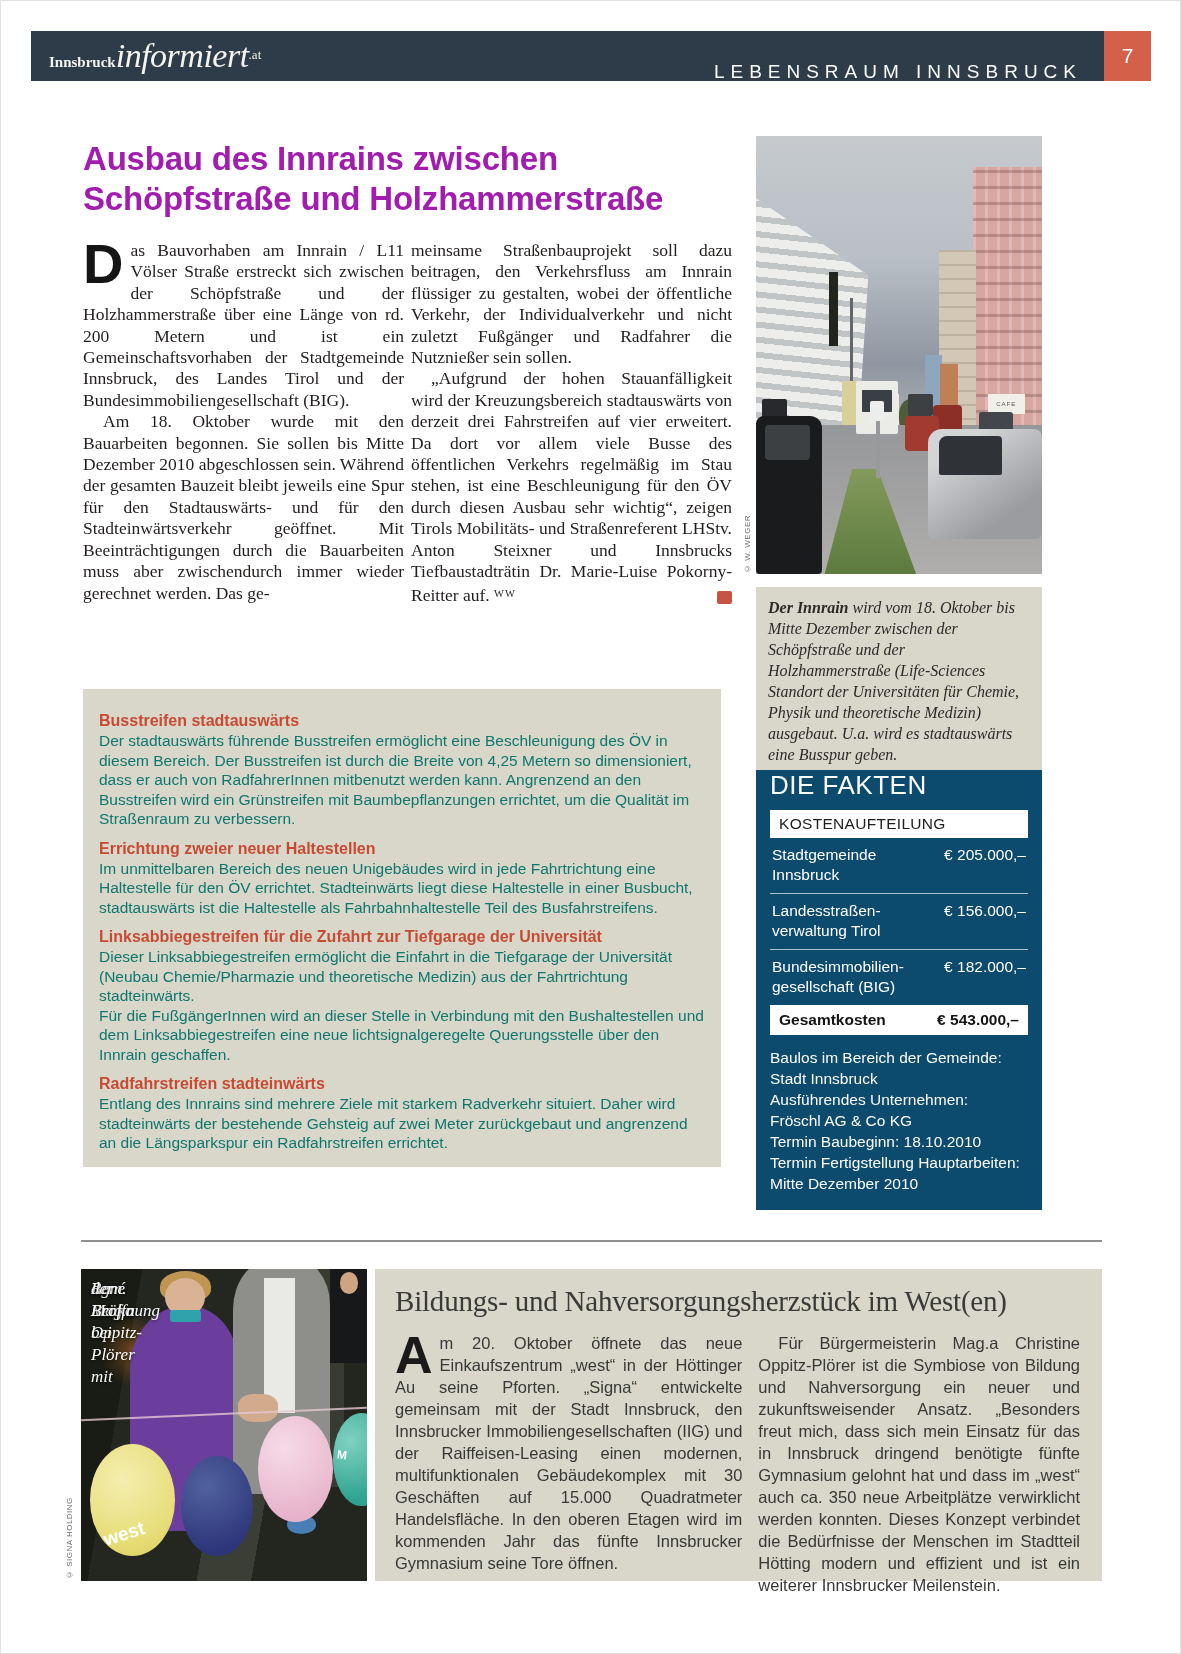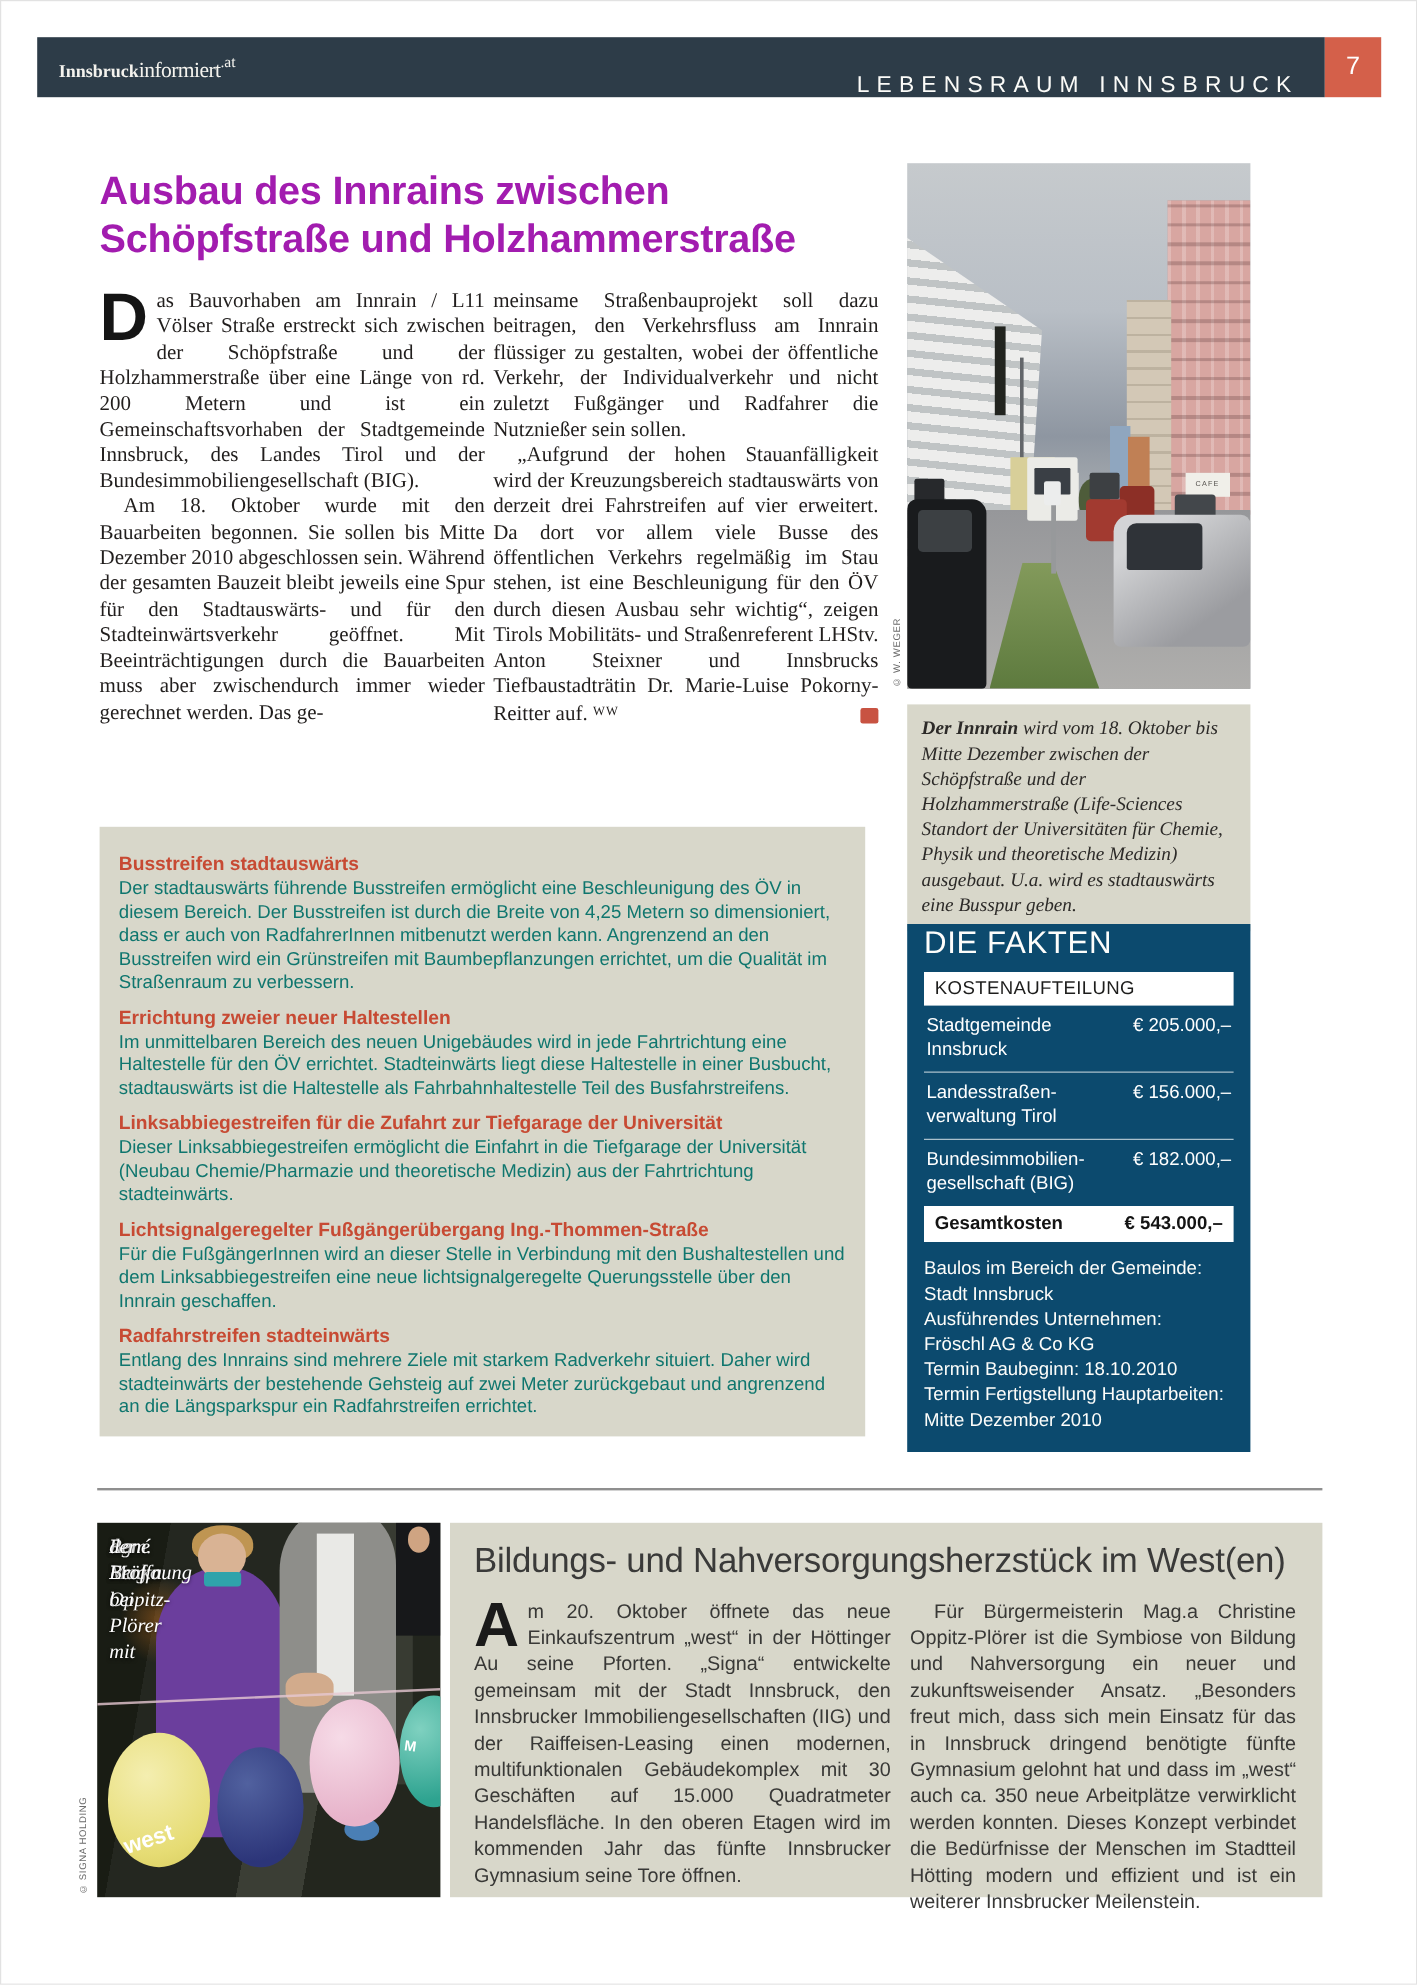--- a/index.html
+++ b/index.html
@@ -3,21 +3,21 @@
 <meta charset="utf-8">
 <style>
   * { margin:0; padding:0; box-sizing:border-box; }
   body { background:#efefef; font-family:"Liberation Sans", sans-serif; }
   .page { position:relative; width:1181px; height:1654px; margin:0 auto; background:#ffffff; border:1px solid #e2e2e2; overflow:hidden; }
 
   
   .header-bar { position:absolute; left:30px; top:30px; width:1073px; height:50px; background:#2d3c48; display:flex; align-items:center; }
   .brand { margin-left:18px; color:#f4f3ee; font-family:"Liberation Serif", serif; white-space:nowrap; }
   .brand-city { font-size:15px; font-weight:bold; }
-  .brand-main { font-size:18px; letter-spacing:-0.5px; }
+  .brand-main { font-size:34px; letter-spacing:-0.5px;font-style:italic; }
   .brand-tld { font-size:13px; vertical-align:8px; }
   .section-label { position:absolute; right:22px; top:16px; height:50px; display:flex; align-items:center; color:#fbfbf8; font-size:19px; letter-spacing:6px; font-weight:normal; }
   .page-badge { position:absolute; left:1103px; top:30px; width:47px; height:50px; background:#d4604a; color:#fff; display:flex; align-items:center; justify-content:center; font-size:21px; }
 
   
   .a1-title { position:absolute; left:82px; top:138px; width:650px; font-size:33px; line-height:40px; color:#a21caf; letter-spacing:-0.2px; }
   .body-serif { font-family:"Liberation Serif", serif; font-size:17.5px; line-height:21.4px; text-align:justify; color:#211e1d; }
   .col1 { position:absolute; left:82px; top:239px; width:321px; }
   .col2 { position:absolute; left:410px; top:239px; width:321px; }
   .indent { text-indent:20px; }
@@ -109,21 +109,21 @@
   .p2-b-yellow { left:3%; top:56%; width:30%; height:36%; background:radial-gradient(circle at 38% 32%, #f4eeb0, #e6dc74 70%, #d8cc5e); }
   .p2-b-blue { left:35%; top:60%; width:25%; height:32%; background:radial-gradient(circle at 35% 30%, #51619f, #2c3579 78%); }
   .p2-b-pink { left:62%; top:47%; width:26%; height:34%; background:radial-gradient(circle at 35% 30%, #f6dbe7, #e7b3ca 78%); }
   .p2-knot { left:72%; top:79%; width:10%; height:6%; background:#4a7fb5; border-radius:50%; }
   .p2-b-teal { left:88%; top:46%; width:20%; height:30%; background:radial-gradient(circle at 30% 30%, #7fd1c0, #2ea390 78%); }
   .balloon-word { position:absolute; left:16%; bottom:10%; color:#fff; font-size:19px; font-weight:bold; transform:rotate(-18deg); }
   .balloon-letter { position:absolute; left:8%; top:38%; color:#fff; font-size:12px; font-weight:bold; transform:rotate(8deg); }
   .p2-caption { left:10px; top:9px; color:#fff; font-family:"Liberation Serif", serif; font-style:italic; font-size:17px; line-height:22px; text-shadow:0 1px 3px rgba(0,0,0,.6); }
 
   .west-box { position:absolute; left:374px; top:1268px; width:727px; height:312px; background:#d8d7ca; padding:16px 22px 0 20px; }
-  .a2-title { font-size:29px; color:#3a3a39; font-weight:normal; letter-spacing:-0.2px; margin-bottom:14px; }
+  .a2-title { font-size:29px; color:#3a3a39; font-weight:normal; letter-spacing:-0.2px; margin-bottom:14px;font-family:Liberation Serif, serif; }
   .a2-cols { display:flex; gap:16px; }
   .a2-col { font-size:16.5px; line-height:22px; text-align:justify; color:#383836; }
   .a2-col1 { flex:1.08; }
   .a2-col2 { flex:1; text-indent:20px; }
   .dropcap2 { float:left; font-family:"Liberation Sans", sans-serif; font-weight:bold; font-size:52px; line-height:40px; margin:3px 7px 0 0; color:#1a1a1a; }
 </style>
 </head>
 <body>
 
 <div class="page">
@@ -199,21 +199,20 @@
     </div>
     <div>
       <div class="m-heading">Errichtung zweier neuer Haltestellen</div>
       <div class="m-body">Im unmittelbaren Bereich des neuen Unigebäudes wird in jede Fahrtrichtung eine Haltestelle für den ÖV errichtet. Stadteinwärts liegt diese Haltestelle in einer Busbucht, stadtauswärts ist die Haltestelle als Fahrbahnhaltestelle Teil des Busfahrstreifens.</div>
     </div>
     <div>
       <div class="m-heading">Linksabbiegestreifen für die Zufahrt zur Tiefgarage der Universität</div>
       <div class="m-body">Dieser Linksabbiegestreifen ermöglicht die Einfahrt in die Tiefgarage der Universität (Neubau Chemie/Pharmazie und theoretische Medizin) aus der Fahrtrichtung stadteinwärts.</div>
     </div>
     <div>
-      <div class="m-heading">Lichtsignalgeregelter Fußgängerübergang Ing.-Thommen-Straße</div>
       <div class="m-body">Für die FußgängerInnen wird an dieser Stelle in Verbindung mit den Bushaltestellen und dem Linksabbiegestreifen eine neue lichtsignalgeregelte Querungsstelle über den Innrain geschaffen.</div>
     </div>
     <div>
       <div class="m-heading">Radfahrstreifen stadteinwärts</div>
       <div class="m-body">Entlang des Innrains sind mehrere Ziele mit starkem Radverkehr situiert. Daher wird stadteinwärts der bestehende Gehsteig auf zwei Meter zurückgebaut und angrenzend an die Längsparkspur ein Radfahrstreifen errichtet.</div>
     </div>
   </div>
 
   <div class="facts-box">
     <h2 class="facts-title">DIE FAKTEN</h2>

